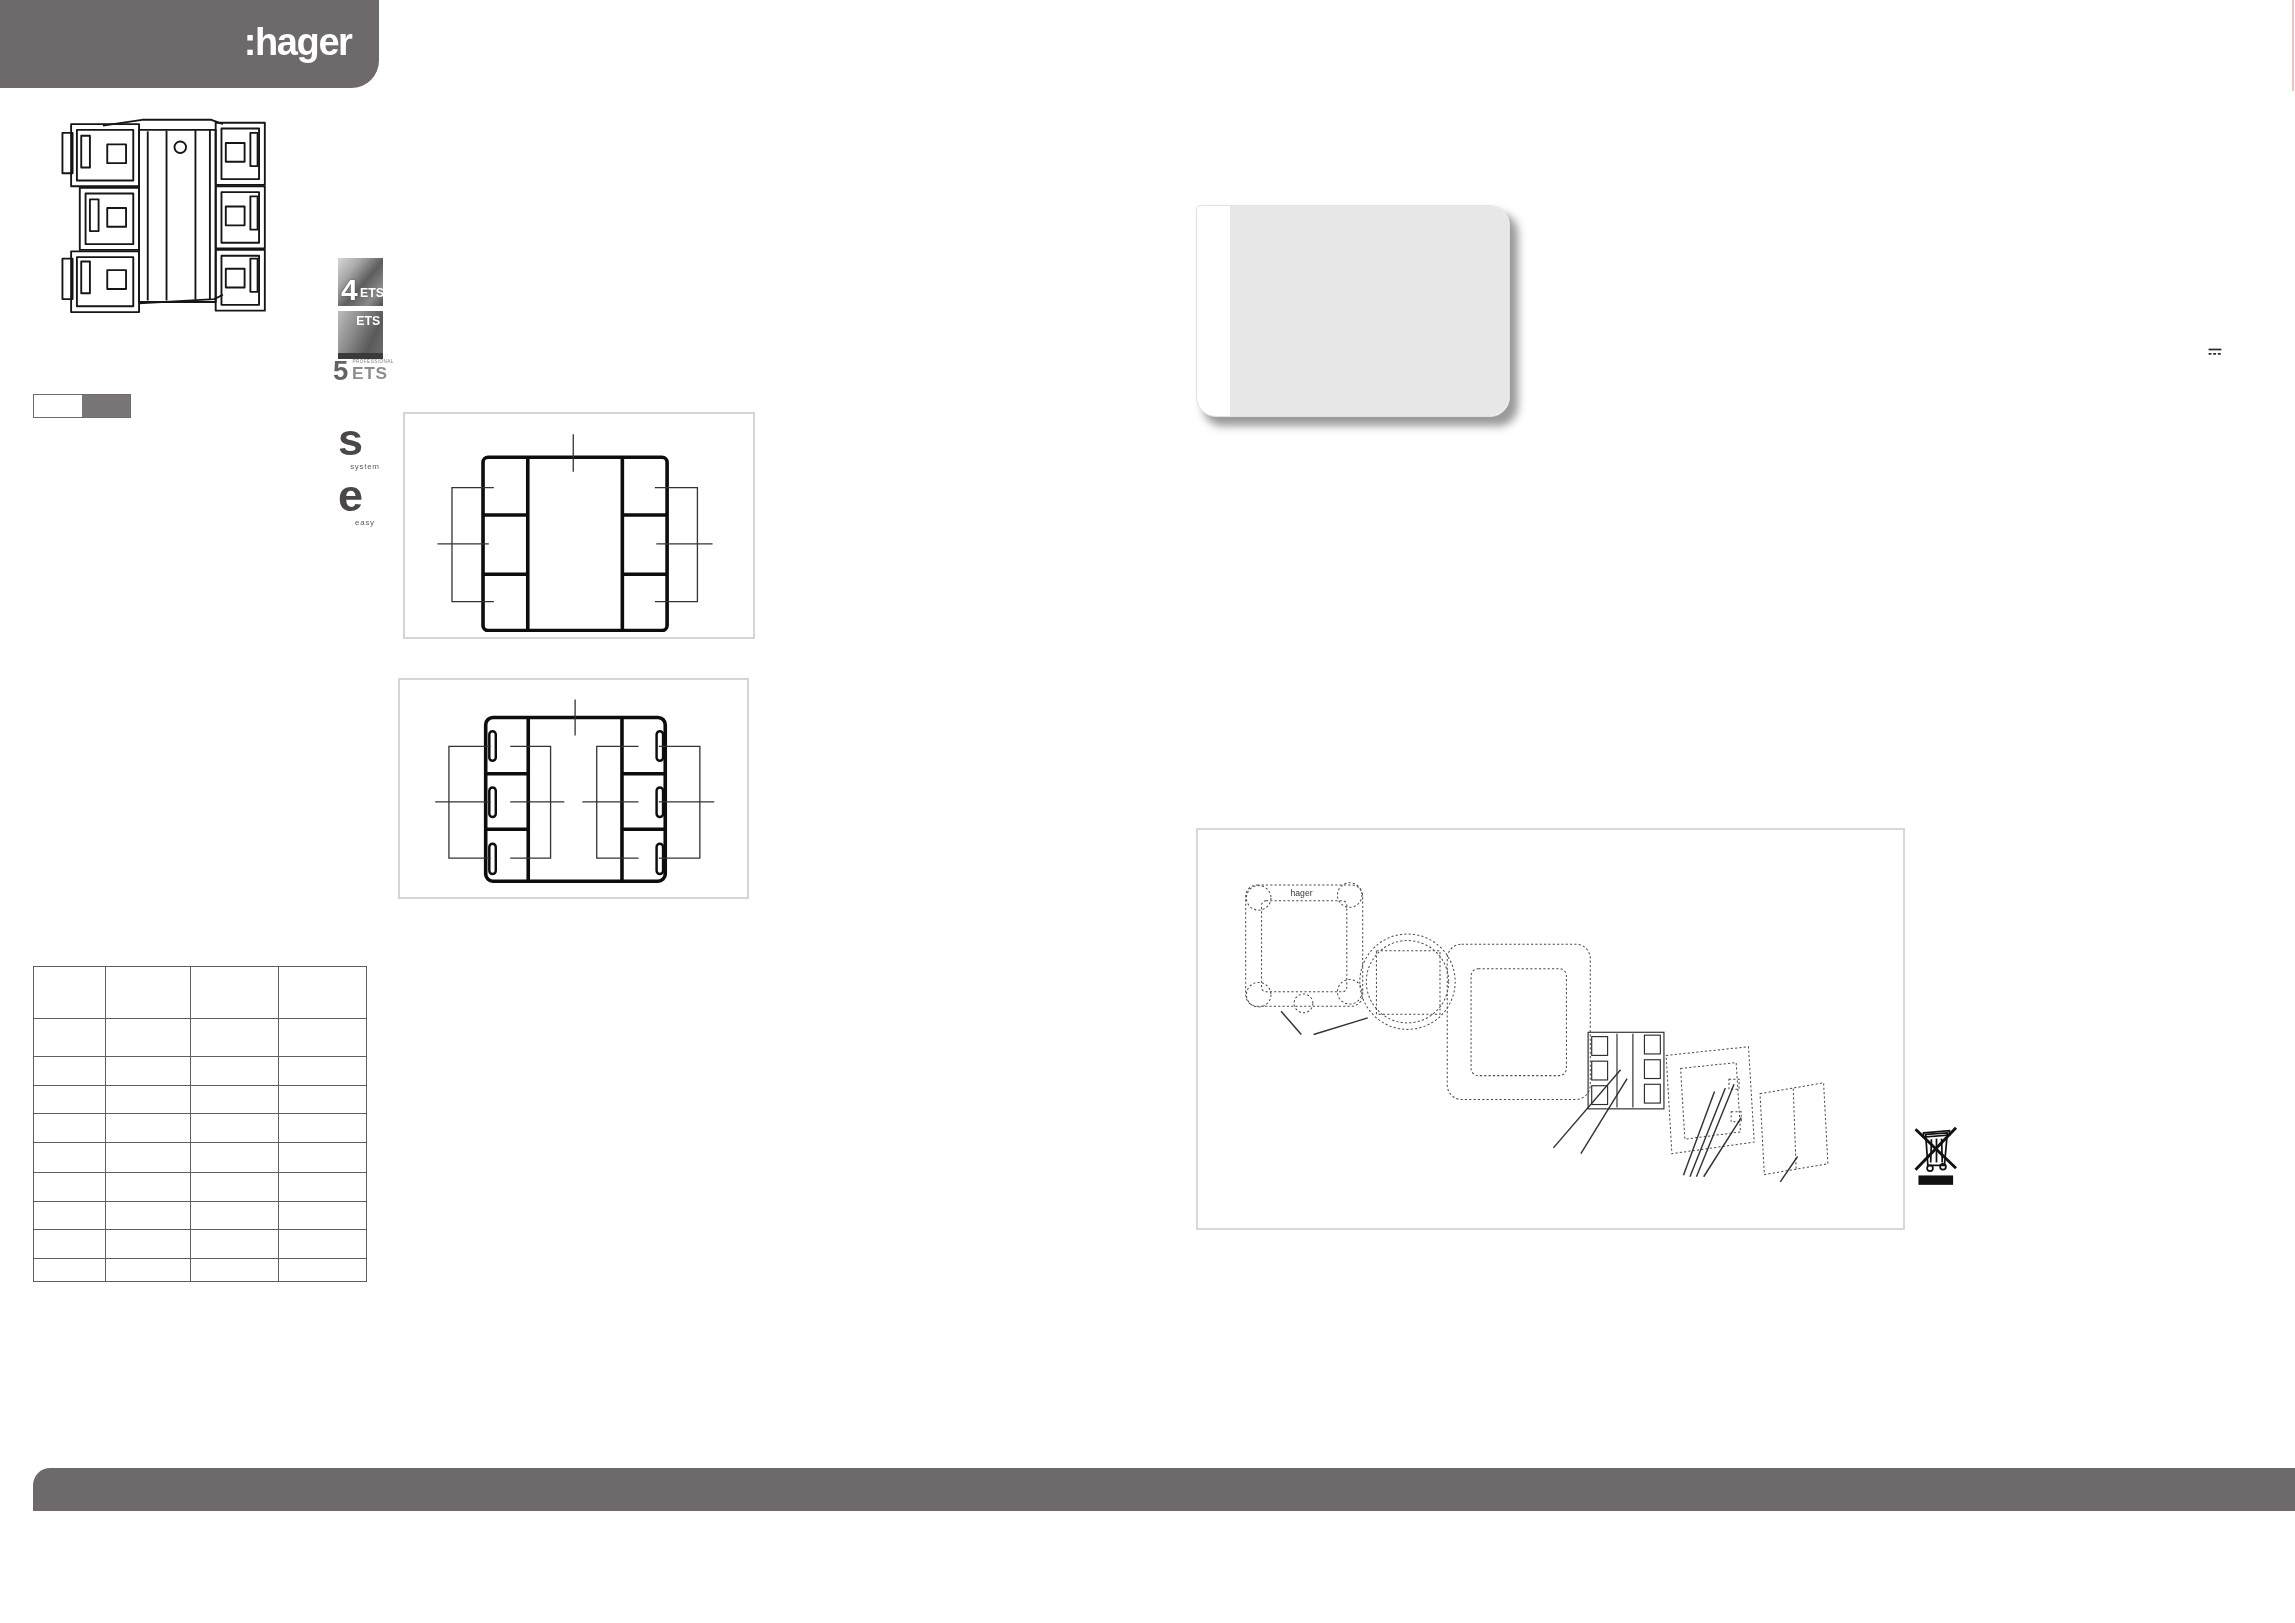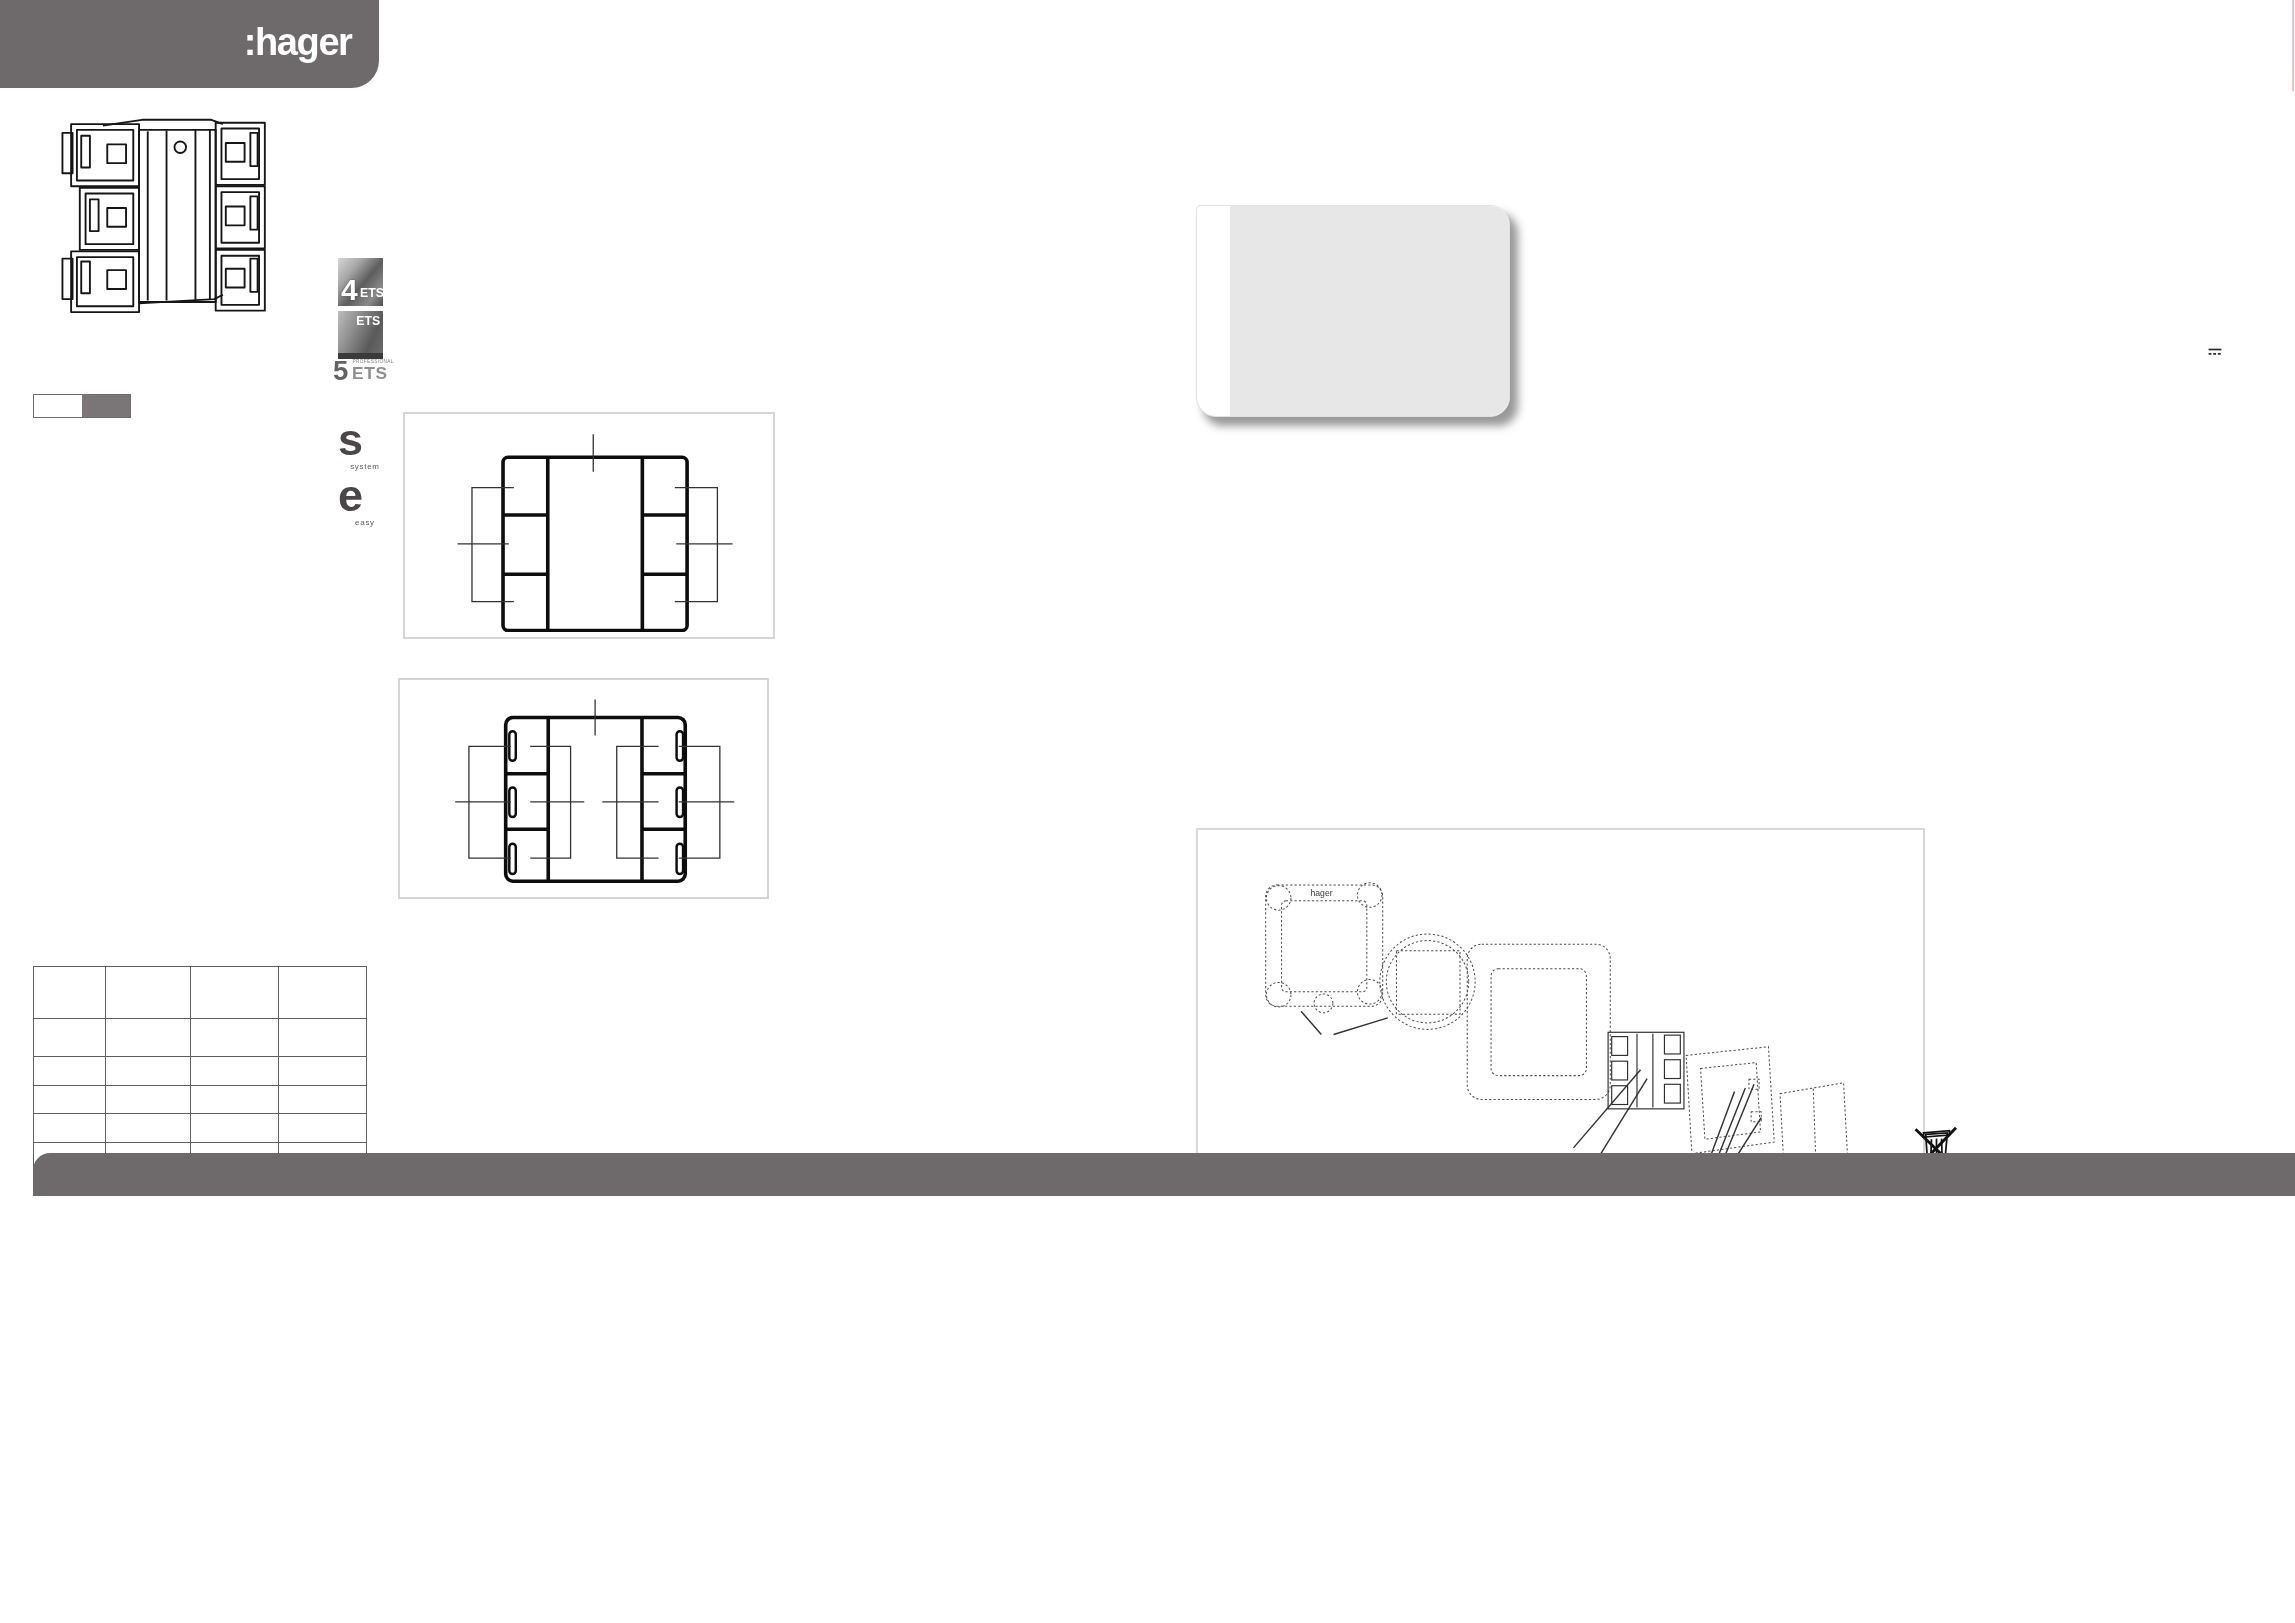--- a/index.html
+++ b/index.html
@@ -1,16 +1,16 @@
 <!DOCTYPE html>
 <html style="font-size:11.6px"><head>
 <meta charset="utf-8">
 <style>
   html,body{margin:0;padding:0;background:#fff;}
-  .page{position:relative;width:2295px;height:1196px;background:#ffffff;overflow:hidden;
+  .page{position:relative;width:2295px;height:1511px;background:#ffffff;overflow:hidden;
         font-family:"Liberation Sans",sans-serif;}
 
   
   .banner{position:absolute;left:0;top:0;width:379px;height:88px;background:#6e6a6b;
           border-radius:0 0 27.5px 0;}
   .banner .logo{position:absolute;right:27.5px;top:50%;transform:translateY(-54%);
           color:#fff;font-size:38px;font-weight:bold;letter-spacing:-1.4px;}
 
   
   .scan-line{position:absolute;right:0.7px;top:0;width:2.2px;height:91px;background:#f2aaa6;opacity:.75;}
@@ -38,21 +38,21 @@
   .swatch .h-right{background:#7a7677;}
 
   
   .rangelogo{position:absolute;width:51px;text-align:left;color:#4b4749;}
   .rl-system{left:338px;top:421px;}
   .rl-easy{left:338px;top:477px;}
   .rangelogo .glyph{font-size:45px;font-weight:bold;line-height:.85;display:block;}
   .rangelogo .caption{display:block;font-size:8px;color:#5c5c5c;margin:2.9px 0 0 2.9px;letter-spacing:0.7px;text-align:center;}
 
   
-  .diagbox{position:absolute;background:#fff;border:2.2px solid #d6d4d4;padding-left:20px;}
+  .diagbox{position:absolute;background:#fff;border:2.2px solid #d6d4d4;}
   .diag1{left:403px;top:412px;width:348px;height:223px;}
   .diag2{left:398px;top:678px;width:347px;height:217px;}
   .explodedbox{left:1196px;top:828px;width:705px;height:398px;border:2.2px solid #d9d7d7;}
 
   
   .spec-table{position:absolute;left:33px;top:966px;border-collapse:collapse;}
   .spec-table td{border:1.2px solid #5f5f5f;padding:0;}
   .spec-table tr:nth-child(1) td{height:51px;}
   .spec-table tr:nth-child(2) td{height:37px;}
   .spec-table tr:nth-child(3) td{height:27.5px;}

